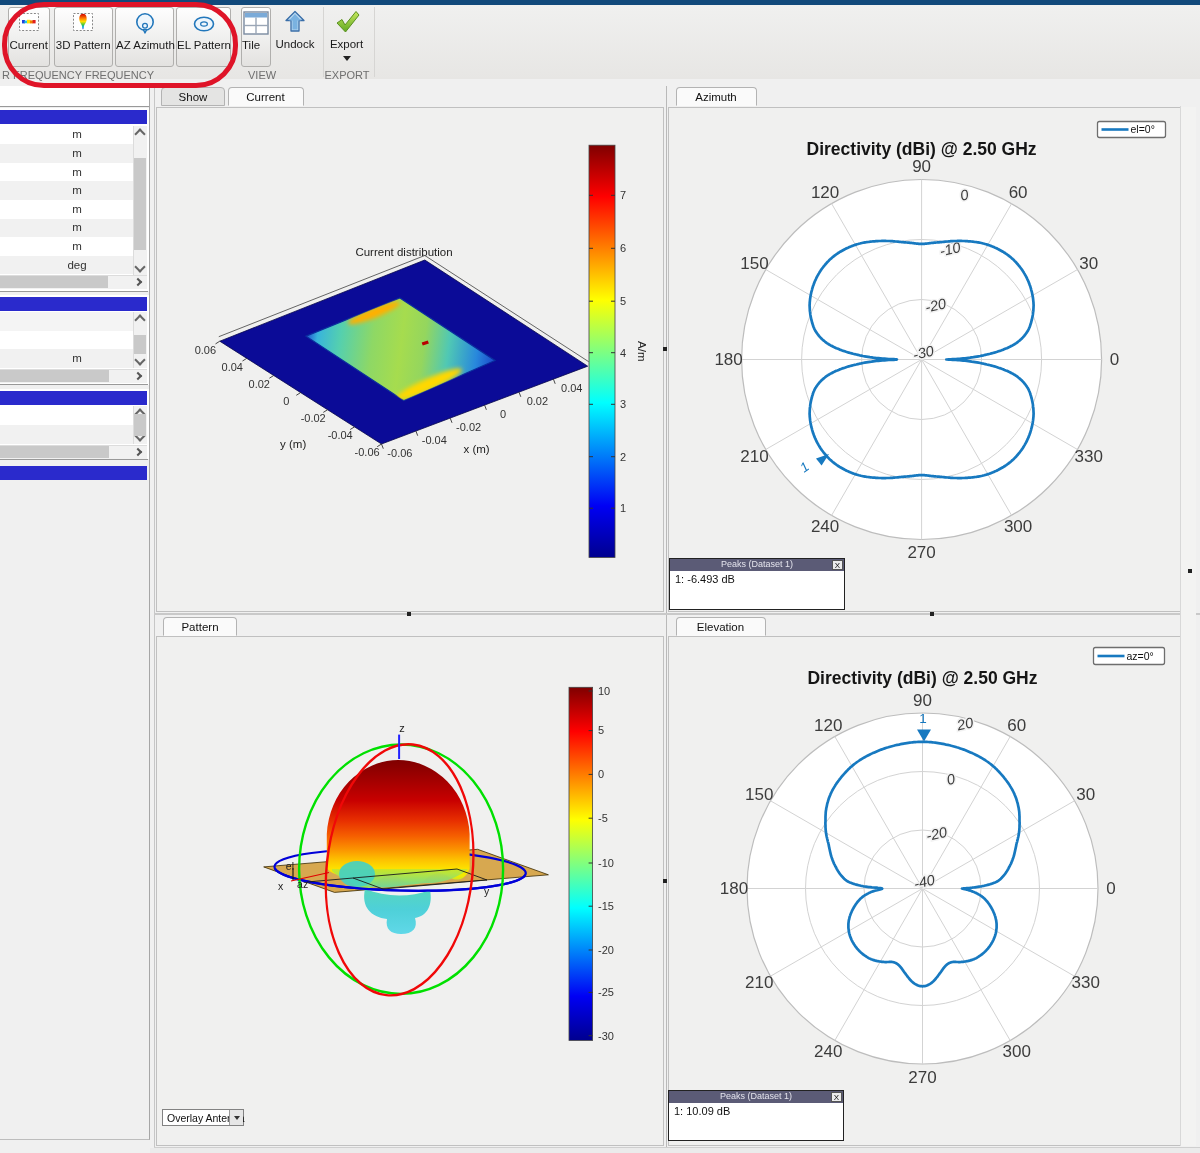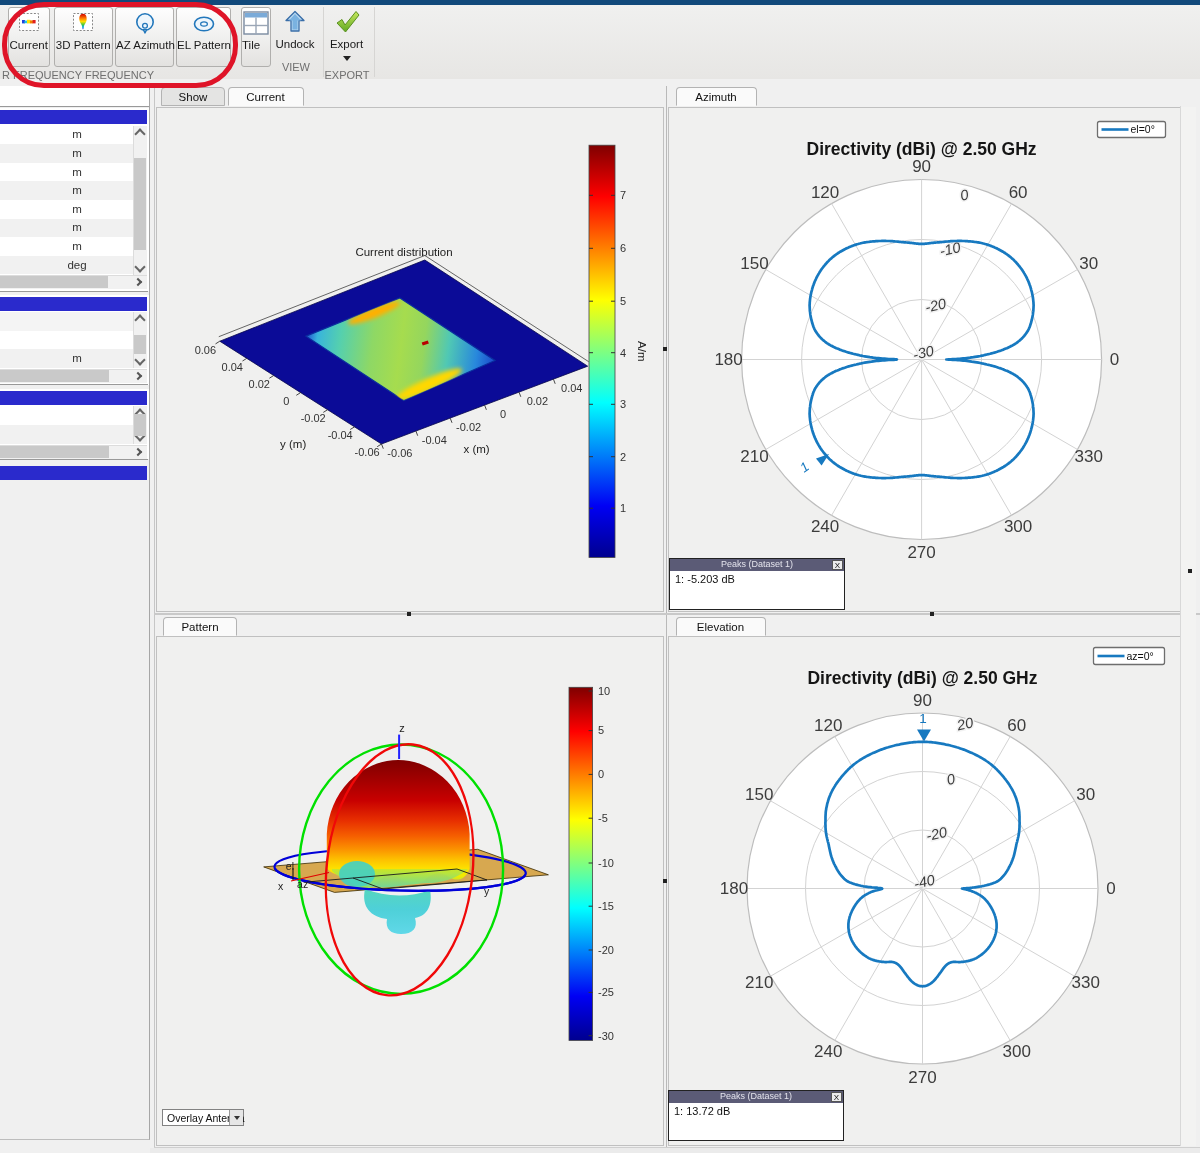--- a/index.html
+++ b/index.html
@@ -77,21 +77,21 @@
   <div style="position:absolute;left:323.5px;top:2px;width:46px;height:60px;">
       <div style="position:absolute;left:0;right:0;top:3px;text-align:center;"><svg width="26" height="24" viewBox="0 0 26 24">
           <path d="M3 13 L8 9.5 L11 15 L22 1.5 L25 5 L11.5 22 Z" fill="url(#grn)" stroke="#5a9020" stroke-width="1"></path>
         </svg></div>
       <div style="position:absolute;left:0;right:0;top:31px;text-align:center;font-size:11.5px;color:#1a1a1a;white-space:nowrap;">Export</div>
     </div>
   <div style="position:absolute;left:343px;top:51px;width:0;height:0;border-left:4.5px solid transparent;border-right:4.5px solid transparent;border-top:5px solid #222;"></div>
   <div style="position:absolute;left:322.5px;top:2px;width:1px;height:70px;background:#d6d5d3;"></div>
   <div style="position:absolute;left:373.5px;top:2px;width:1px;height:70px;background:#d6d5d3;"></div>
   <div style="position:absolute;left:2px;top:64px;width:250px;font-size:11px;color:#6f6f6f;white-space:nowrap;overflow:hidden;">R FREQUENCY FREQUENCY</div>
-  <div style="position:absolute;left:248px;top:56px;width:62px;font-size:11px;color:#6f6f6f;text-align:right;">VIEW</div>
+  <div style="position:absolute;left:248px;top:64px;width:62px;font-size:11px;color:#6f6f6f;text-align:left;">VIEW</div>
   <div style="position:absolute;left:323px;top:64px;width:48px;font-size:11px;color:#6f6f6f;text-align:center;">EXPORT</div>
 </div>
 <div style="position:absolute;left:0;top:86px;width:150px;height:1054px;background:#f0f0f0;border-right:1px solid #a6a6a6;border-bottom:1px solid #bdbdbd;overflow:hidden;">
     <div style="position:absolute;left:0;top:22px;width:149px;height:183px;background:#fff;"></div>
     <div style="position:absolute;left:0;top:209px;width:149px;height:90px;background:#fff;"></div>
     <div style="position:absolute;left:0;top:303px;width:149px;height:70px;background:#fff;"></div>
     <div style="position:absolute;left:0;top:0px;width:149px;height:21px;background:#fff;border-bottom:1px solid #999;"></div>
     <div style="position:absolute;left:0;top:24px;width:147px;height:14px;background:#2a2acc;"></div>
     <div style="position:absolute;left:0;top:39.5px;width:133px;height:18.6px;background:#ffffff;"></div>
     <div style="position:absolute;left:55px;top:42.3px;width:44px;font-size:11.5px;color:#333;text-align:center;">m</div>
@@ -387,26 +387,26 @@
 <rect x="424.5" y="10.5" width="71" height="17" rx="2" fill="#fff" stroke="#6e6e6e" stroke-width="1.3"></rect>
       <line x1="428.5" y1="19.0" x2="455.5" y2="19.0" stroke="#1779c0" stroke-width="2.6"></line>
       <text x="457.5" y="22.5" font-size="10.5" fill="#111">az=0°</text>
 </svg></div>
 <div style="position:absolute;left:1181px;top:107px;width:15px;height:1039px;background:#f3f3f2;z-index:3;"></div>
 <div style="position:absolute;left:1180px;top:106px;width:1px;height:1040px;background:#d8d8d8;z-index:4;"></div>
 
 <div style="position:absolute;left:669px;top:558px;width:176px;height:52px;background:#fff;border:1.5px solid #222;z-index:5;">
   <div style="position:absolute;left:0;top:0;right:0;height:11.5px;background:#5b5b76;color:#e3e3ec;font-size:9px;text-align:center;line-height:11px;">Peaks (Dataset 1)</div>
   <div style="position:absolute;right:1px;top:1px;width:11px;height:9.5px;background:#ececec;border:1px solid #555;color:#111;font-size:8px;text-align:center;line-height:9px;">X</div>
-  <div style="position:absolute;left:5px;top:14px;font-size:11px;color:#111;">1: -5.203 dB</div>
+  <div style="position:absolute;left:5px;top:14px;font-size:11px;color:#111;">1: -6.493 dB</div>
 </div>
 <div style="position:absolute;left:668px;top:1090px;width:176px;height:51px;background:#fff;border:1.5px solid #222;z-index:5;">
   <div style="position:absolute;left:0;top:0;right:0;height:11.5px;background:#5b5b76;color:#e3e3ec;font-size:9px;text-align:center;line-height:11px;">Peaks (Dataset 1)</div>
   <div style="position:absolute;right:1px;top:1px;width:11px;height:9.5px;background:#ececec;border:1px solid #555;color:#111;font-size:8px;text-align:center;line-height:9px;">X</div>
-  <div style="position:absolute;left:5px;top:14px;font-size:11px;color:#111;">1: 13.72 dB</div>
+  <div style="position:absolute;left:5px;top:14px;font-size:11px;color:#111;">1: 10.09 dB</div>
 </div>
 
 <div style="position:absolute;left:162px;top:1109px;width:82px;height:17px;background:#fff;border:1px solid #828282;z-index:6;">
   <div style="position:absolute;left:4px;top:2px;font-size:10.5px;color:#111;white-space:nowrap;">Overlay Antenna</div>
   <div style="position:absolute;right:0;top:0;width:14px;height:15px;background:#e6e6e6;border-left:1px solid #9a9a9a;"></div>
     <div style="position:absolute;right:3.5px;top:6px;width:0;height:0;border-left:3.5px solid transparent;border-right:3.5px solid transparent;border-top:4px solid #333;"></div>
 </div>
 
 <div style="position:absolute;left:2px;top:2px;width:236px;height:86px;border:5px solid #df1428;border-radius:42px;z-index:10;"></div>
 

